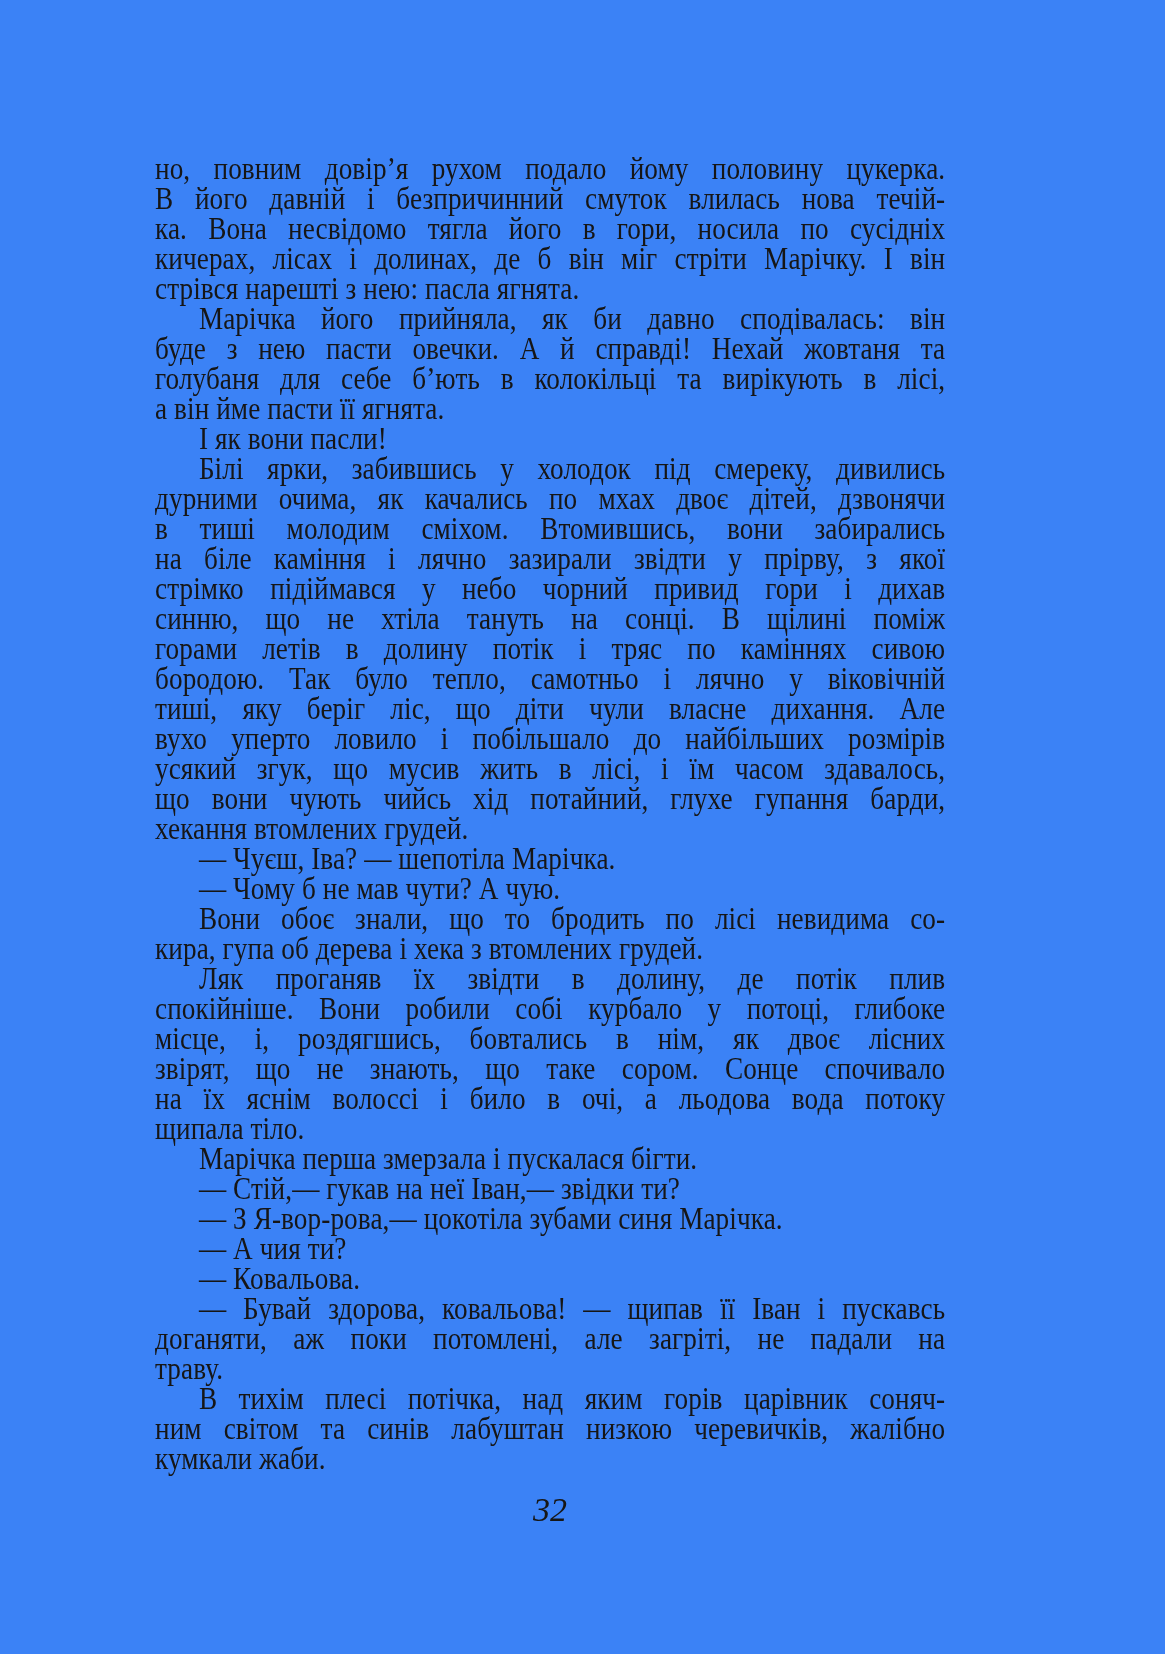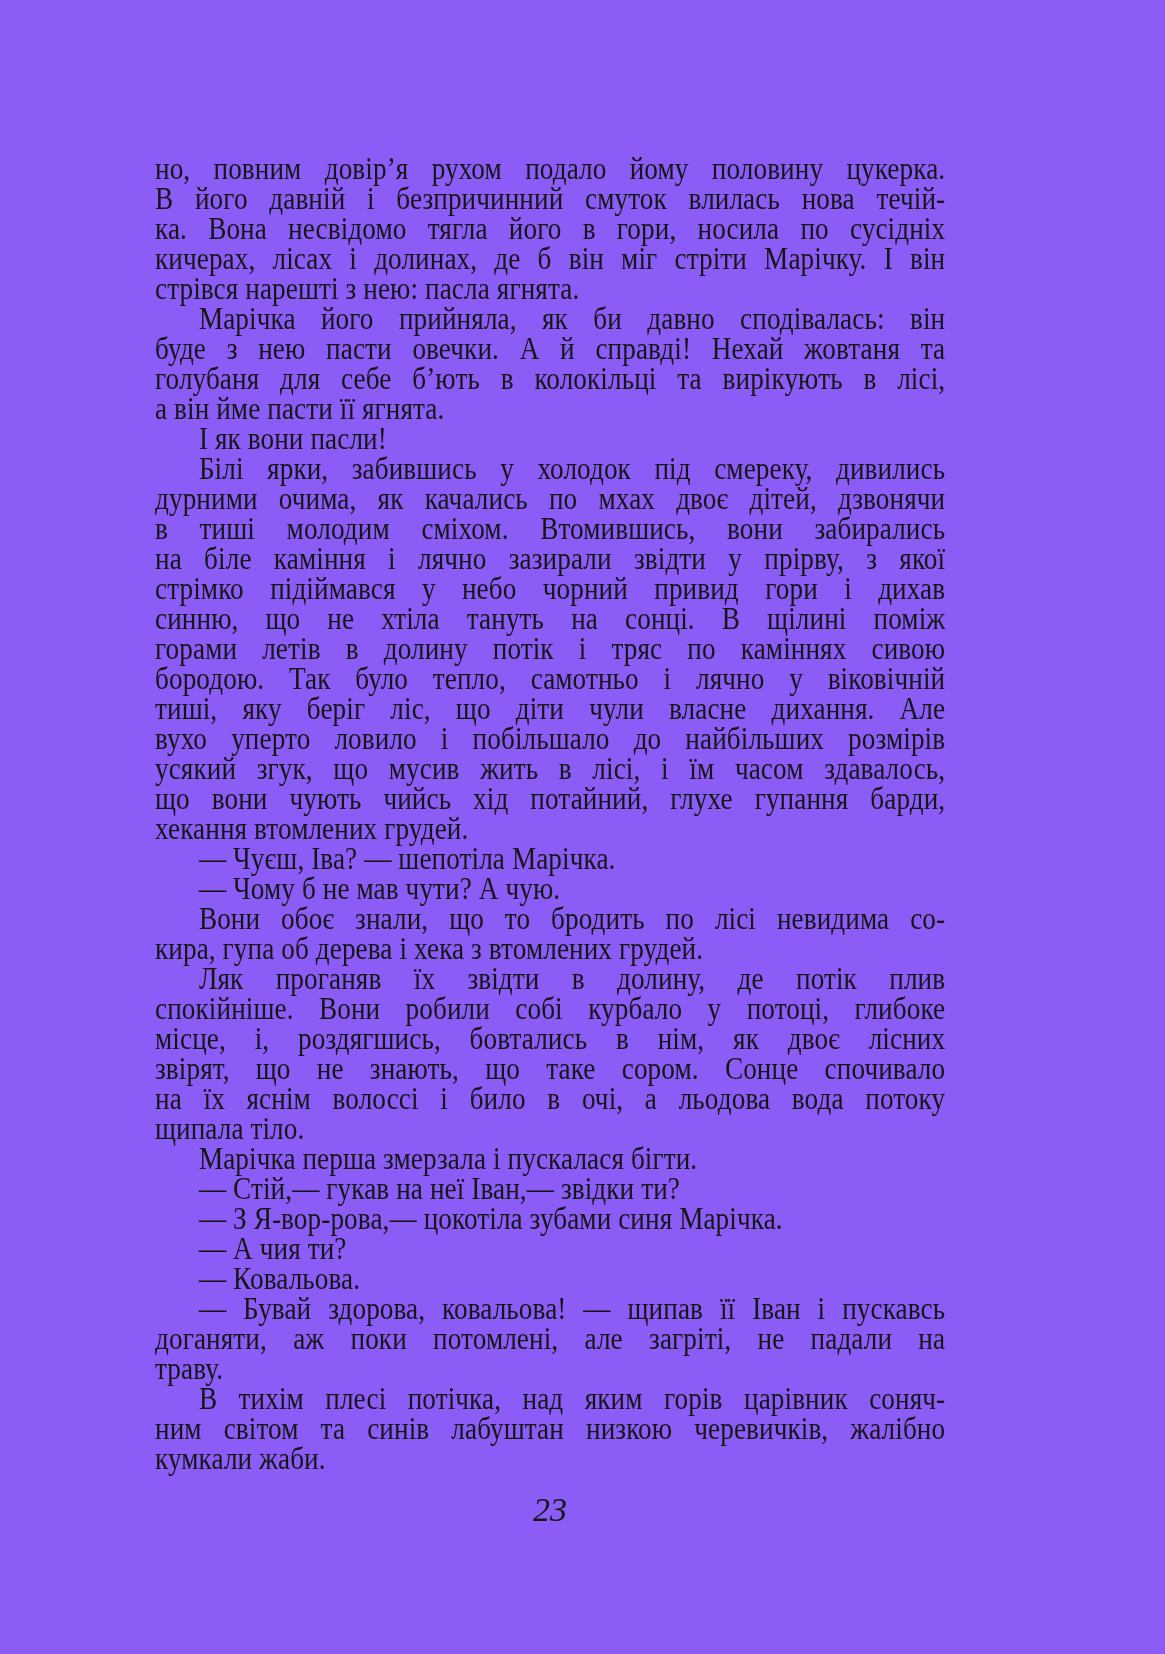--- a/index.html
+++ b/index.html
@@ -11,21 +11,21 @@
     width: 1165px;
     height: 1654px;
     position: relative;
     font-family: "Liberation Serif", serif;
     color: #161616;
     overflow: hidden;
   }
   .page {
     position: absolute;
     inset: 0;
-    background: #8b5cf6;
+    background: #3b82f6;
   }
   
   .text-block {
     position: absolute;
     left: 155px;
     top: 154px;
     width: 900px;
     transform: scaleX(0.878);
     transform-origin: 0 0;
   }
@@ -131,14 +131,14 @@
         <div class="line indented">— Бувай здорова, ковальова! — щипав її Іван і пускавсь</div>
         <div class="line">доганяти, аж поки потомлені, але загріті, не падали на</div>
         <div class="line last">траву.</div>
       </div>
       <div class="paragraph">
         <div class="line indented">В тихім плесі потічка, над яким горів царівник соняч-</div>
         <div class="line">ним світом та синів лабуштан низкою черевичків, жалібно</div>
         <div class="line last">кумкали жаби.</div>
       </div>
     </div>
-  <div class="page-number">23</div>
+  <div class="page-number">32</div>
 </div>
 
 </body></html>

